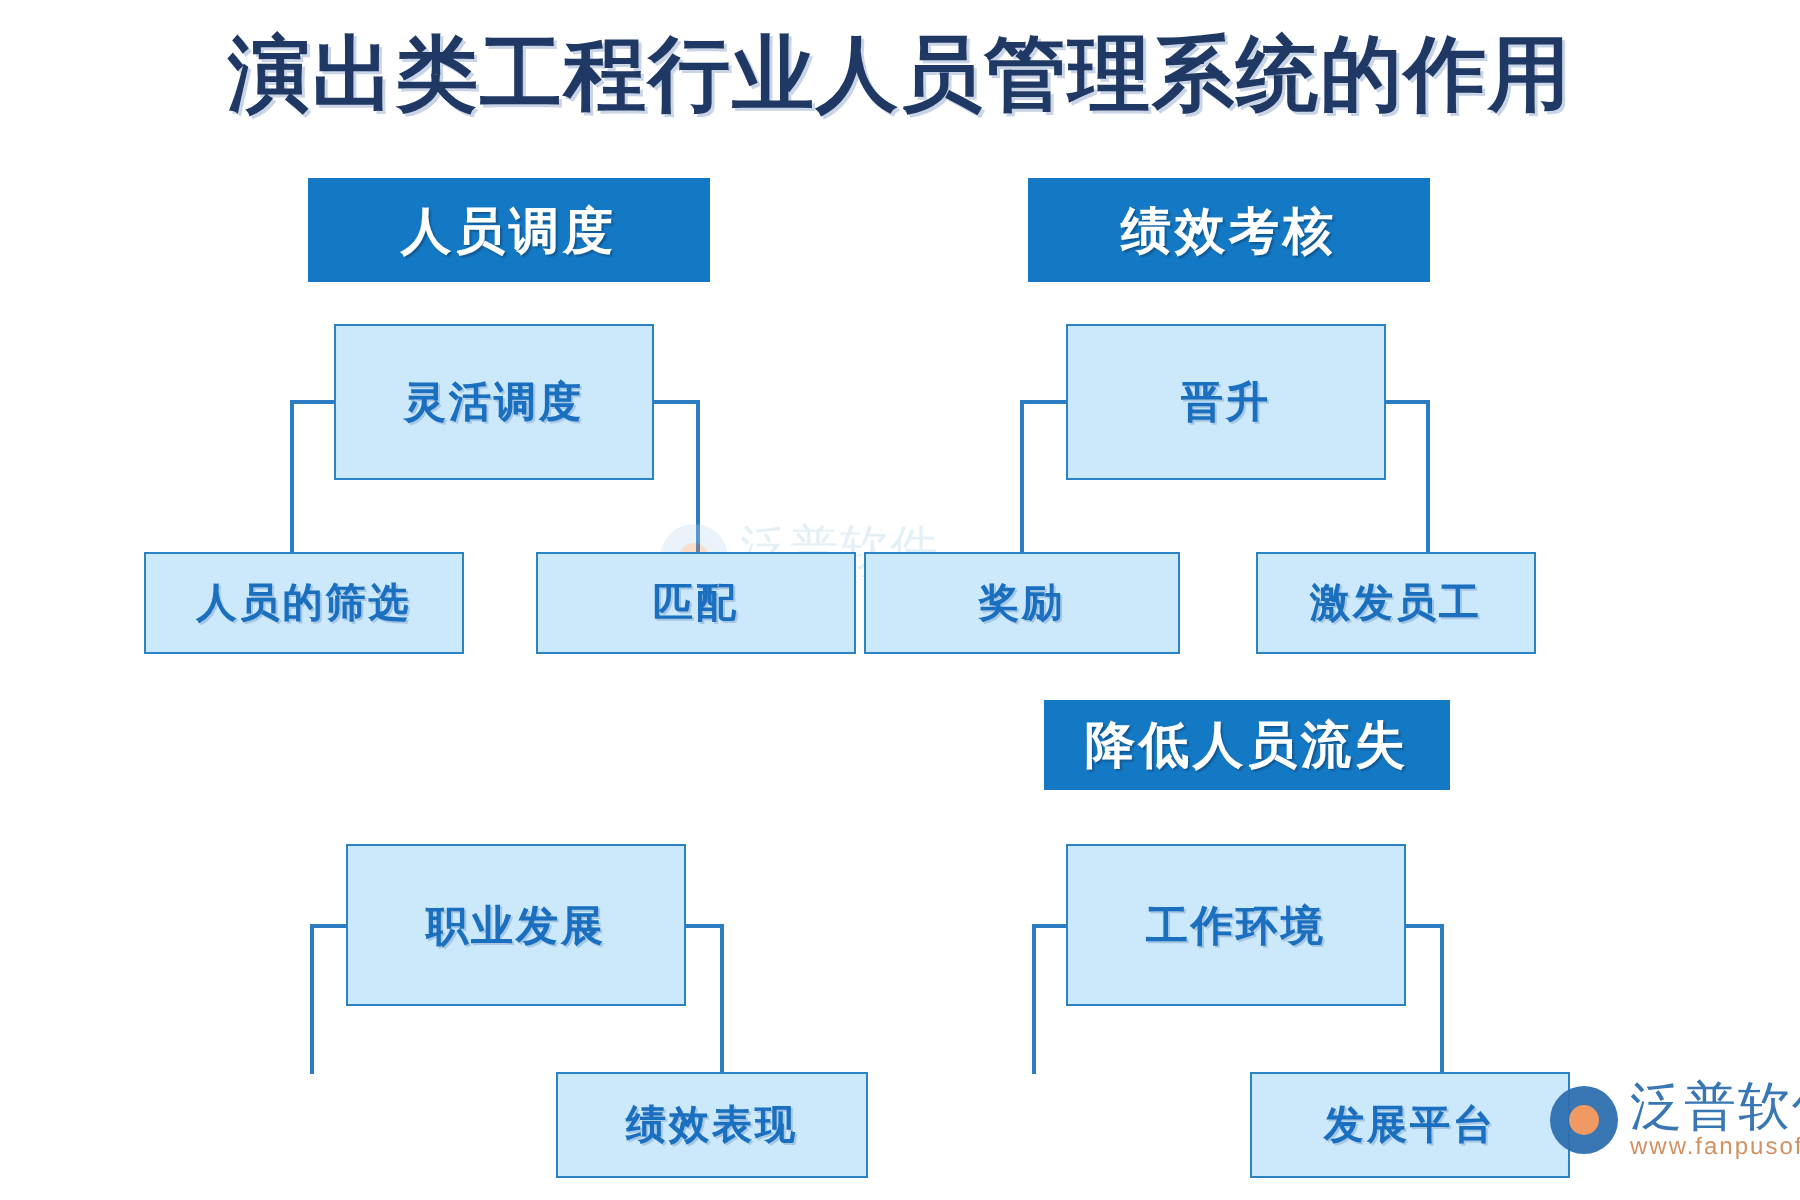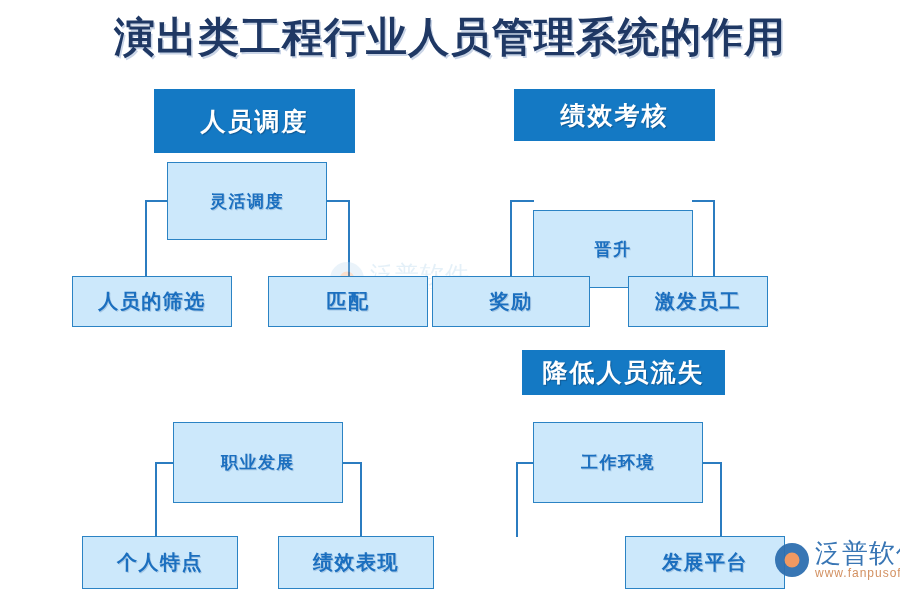--- a/index.html
+++ b/index.html
@@ -48,21 +48,21 @@
     color: #ffffff;
     font-size: 25px;
     font-weight: bold;
     letter-spacing: 2px;
     text-shadow: 1px 1px 1px rgba(10,50,90,0.45);
   }
   .node.sub {
     background: #cce8fb;
     border: 1.5px solid #2b83c4;
     color: #1b6fbf;
-    font-size: 17px;
+    font-size: 21px;
     font-weight: bold;
     letter-spacing: 1.5px;
     text-shadow: 1px 1px 0 rgba(120,160,200,0.45);
   }
   .node.leaf {
     background: #cce8fb;
     border: 1.5px solid #2b83c4;
     color: #1b6fbf;
     font-size: 20px;
     font-weight: bold;
@@ -139,53 +139,52 @@
   #wm-center .wm-en { font-size: 9px; color: #b9d7ec; }
   #wm-corner .wm-en { font-size: 12px; color: #d08a58; }
 </style>
 </head>
 <body>
 
 <div id="page">
 
   <div id="title">演出类工程行业人员管理系统的作用</div>
 
-  <div class="node header" style="left:154px; top:89px; width:201px; height:64px;">人员调度</div>
+  <div class="node header" style="left:154px; top:89px; width:201px; height:52px;">人员调度</div>
 
   <div class="node sub" style="left:167px; top:162px; width:160px; height:78px;">灵活调度</div>
 
   <div class="line h" style="left:145px; top:200px; width:23px;"></div>
   <div class="line v" style="left:145px; top:200px; height:76px;"></div>
   <div class="line h" style="left:326px; top:200px; width:23px;"></div>
   <div class="line v" style="left:348px; top:200px; height:76px;"></div>
 
   <div class="node leaf" style="left:72px; top:276px; width:160px; height:51px;">人员的筛选</div>
   <div class="node leaf" style="left:268px; top:276px; width:160px; height:51px;">匹配</div>
 
   <div class="node header" style="left:514px; top:89px; width:201px; height:52px;">绩效考核</div>
 
-  <div class="node sub" style="left:533px; top:162px; width:160px; height:78px;margin-top:48px;">晋升</div>
+  <div class="node sub" style="left:533px; top:162px; width:160px; height:78px;">晋升</div>
 
   <div class="line h" style="left:510px; top:200px; width:24px;"></div>
   <div class="line v" style="left:510px; top:200px; height:76px;"></div>
   <div class="line h" style="left:692px; top:200px; width:22px;"></div>
   <div class="line v" style="left:713px; top:200px; height:76px;"></div>
 
   <div class="node leaf" style="left:432px; top:276px; width:158px; height:51px;">奖励</div>
   <div class="node leaf" style="left:628px; top:276px; width:140px; height:51px;">激发员工</div>
 
 
   <div class="node sub" style="left:173px; top:422px; width:170px; height:81px;">职业发展</div>
 
   <div class="line h" style="left:155px; top:462px; width:19px;"></div>
   <div class="line v" style="left:155px; top:462px; height:75px;"></div>
   <div class="line h" style="left:342px; top:462px; width:20px;"></div>
   <div class="line v" style="left:360px; top:462px; height:75px;"></div>
 
-  <div class="node leaf" style="left:82px; top:536px; width:156px; height:53px;">个人特点</div>
   <div class="node leaf" style="left:278px; top:536px; width:156px; height:53px;">绩效表现</div>
 
   <div class="node header" style="left:522px; top:350px; width:203px; height:45px;">降低人员流失</div>
 
   <div class="node sub" style="left:533px; top:422px; width:170px; height:81px;">工作环境</div>
 
   <div class="line h" style="left:516px; top:462px; width:18px;"></div>
   <div class="line v" style="left:516px; top:462px; height:75px;"></div>
   <div class="line h" style="left:702px; top:462px; width:20px;"></div>
   <div class="line v" style="left:720px; top:462px; height:75px;"></div>

